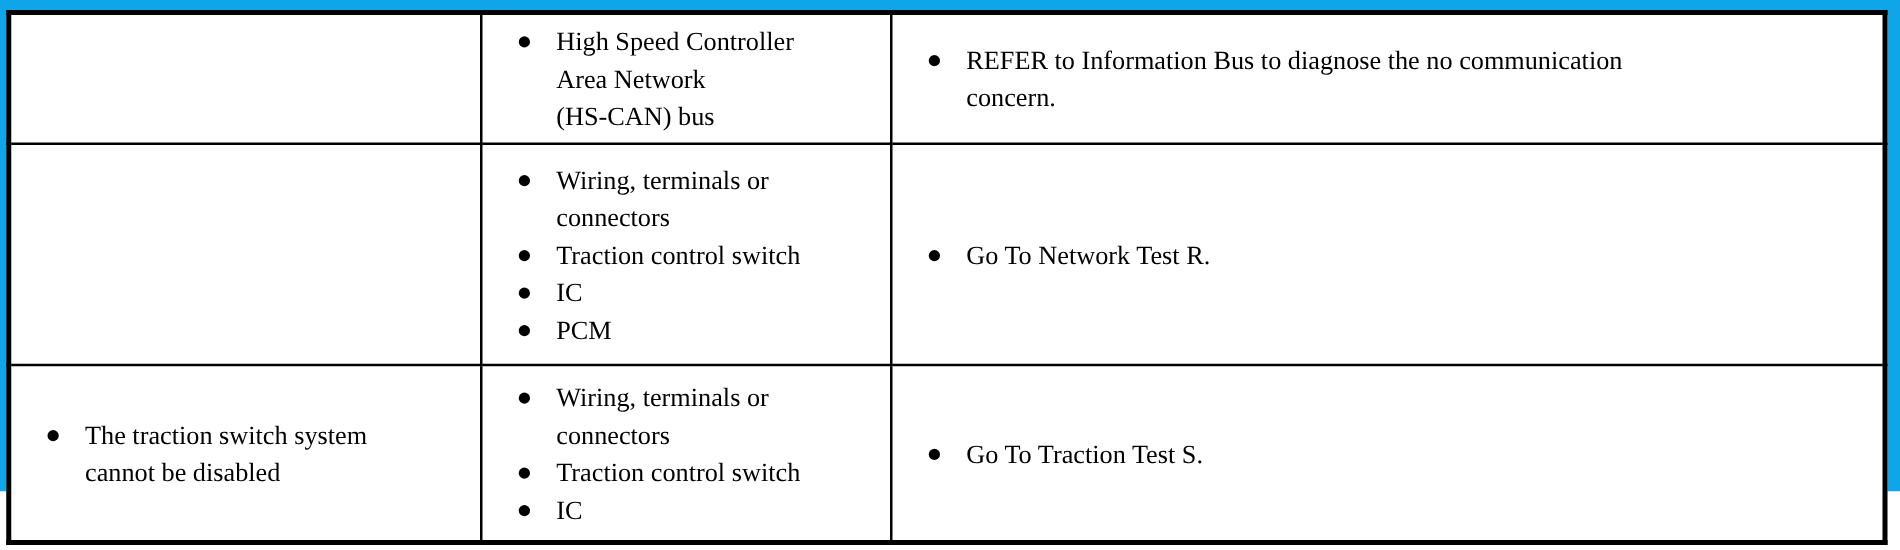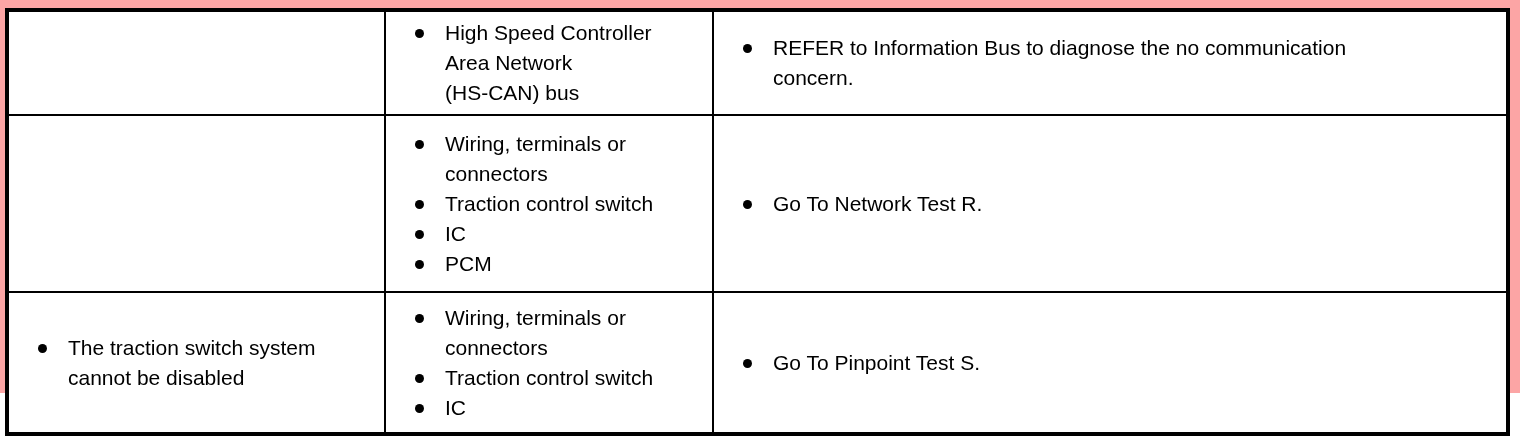--- a/index.html
+++ b/index.html
@@ -7,21 +7,22 @@
     width: 1520px;
     height: 440px;
     background: #ffffff;
     font-family: "Liberation Sans", sans-serif;
     overflow: hidden;
   }
   .page {
     position: relative;
     width: 1520px;
     height: 393px;
-    background: #fca5a5;
+    background: #0ea5e9;
+    font-family: Liberation Serif, serif;
   }
   table.symptom-table {
     position: absolute;
     left: 5px;
     top: 8px;
     width: 1501px;
     height: 423px;
     border-collapse: collapse;
     table-layout: fixed;
     background: #ffffff;
@@ -138,19 +139,19 @@
             <span class="bullet-text">Traction control switch</span>
           </div>
           <div class="bullet-item">
             <span class="bullet"></span>
             <span class="bullet-text">IC</span>
           </div>
         </td>
         <td class="cell">
           <div class="bullet-item">
             <span class="bullet"></span>
-            <span class="bullet-text">Go To Pinpoint Test S.</span>
+            <span class="bullet-text">Go To Traction Test S.</span>
           </div>
         </td>
       </tr>
     </tbody>
   </table>
 </div>
 
 </body></html>

